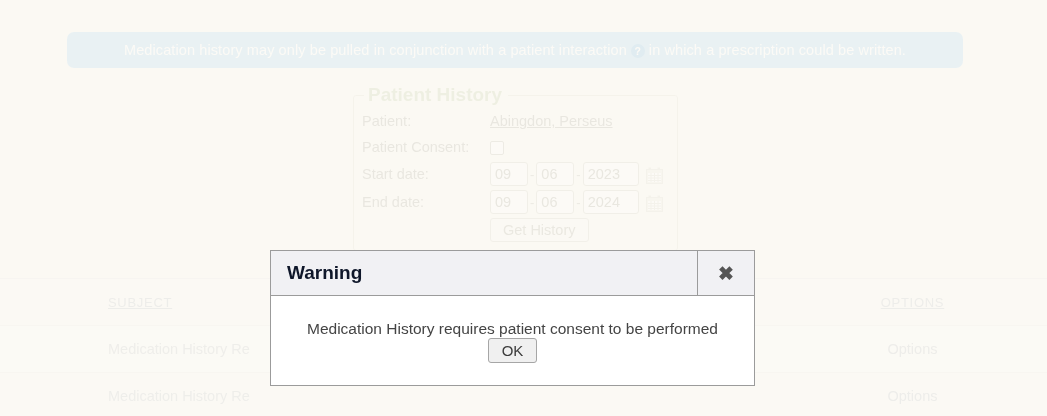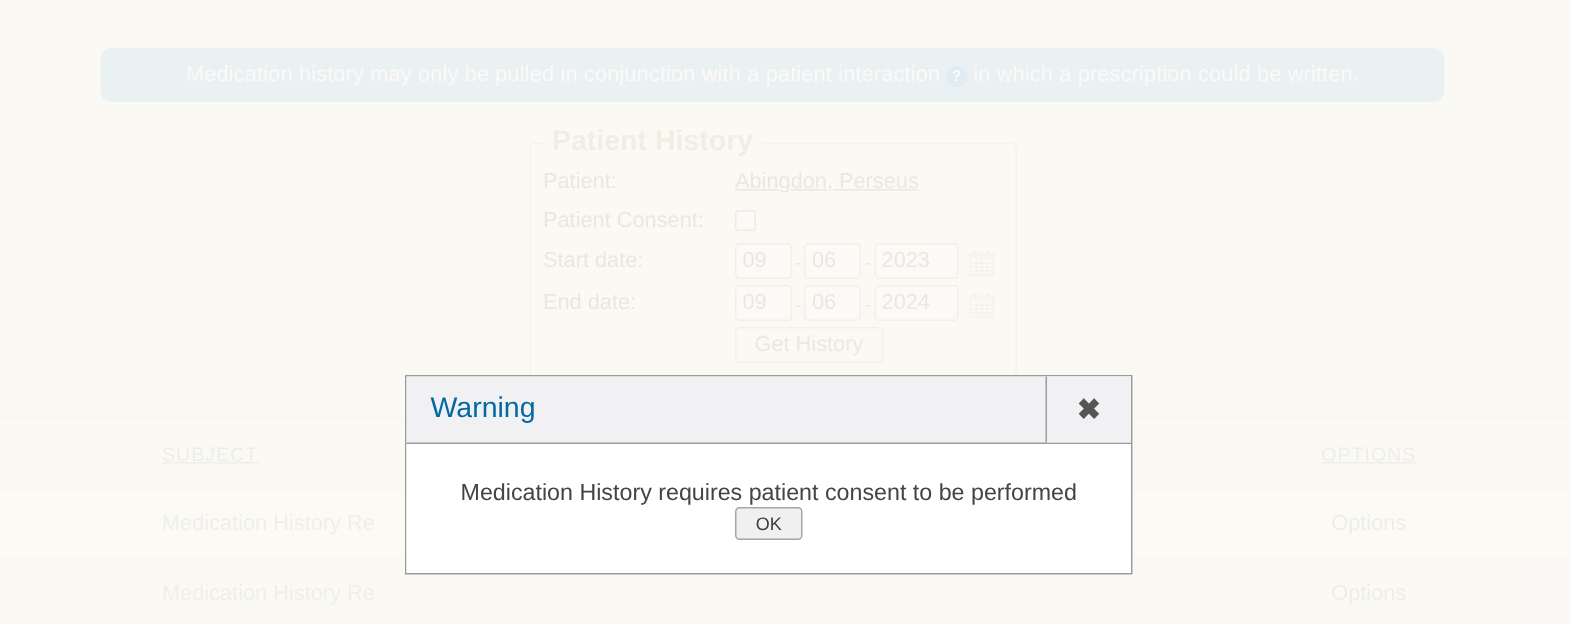--- a/index.html
+++ b/index.html
@@ -181,22 +181,22 @@
     background: #f1f1f4;
     border-bottom: 1px solid #9b9b9b;
     height: 45px;
   }
   .modal-title {
     flex: 1;
     display: flex;
     align-items: center;
     padding-left: 16px;
     font-size: 19px;
-    font-weight: normal;
-    color: #0369a1;
+    font-weight: bold;
+    color: #0f172a;
   }
   .modal-close {
     width: 57px;
     border-left: 1px solid #9b9b9b;
     display: flex;
     align-items: center;
     justify-content: center;
     font-size: 19px;
     color: #555555;
     font-weight: bold;
@@ -211,21 +211,21 @@
   .modal-msg {
     font-size: 15.5px;
     color: #444444;
   }
   .btn-ok {
     border: 1px solid #a6a6a6;
     background: #f0f0f0;
     border-radius: 3px;
     color: #3c3c3c;
     font-family: "Liberation Sans", sans-serif;
-    font-size: 12px;
+    font-size: 15px;
     padding: 3px 13px;
     cursor: pointer;
   }
 </style>
 </head>
 <body>
 
 <div id="page-layer">
 
   <div class="banner">

